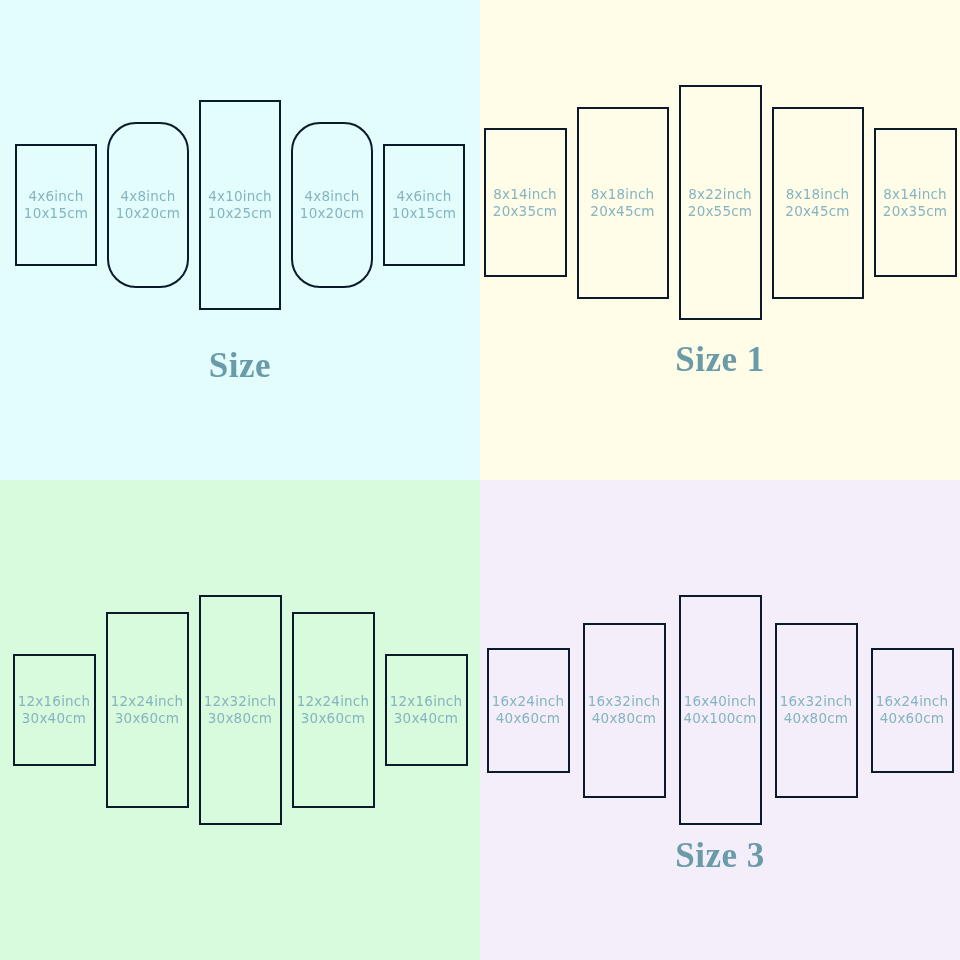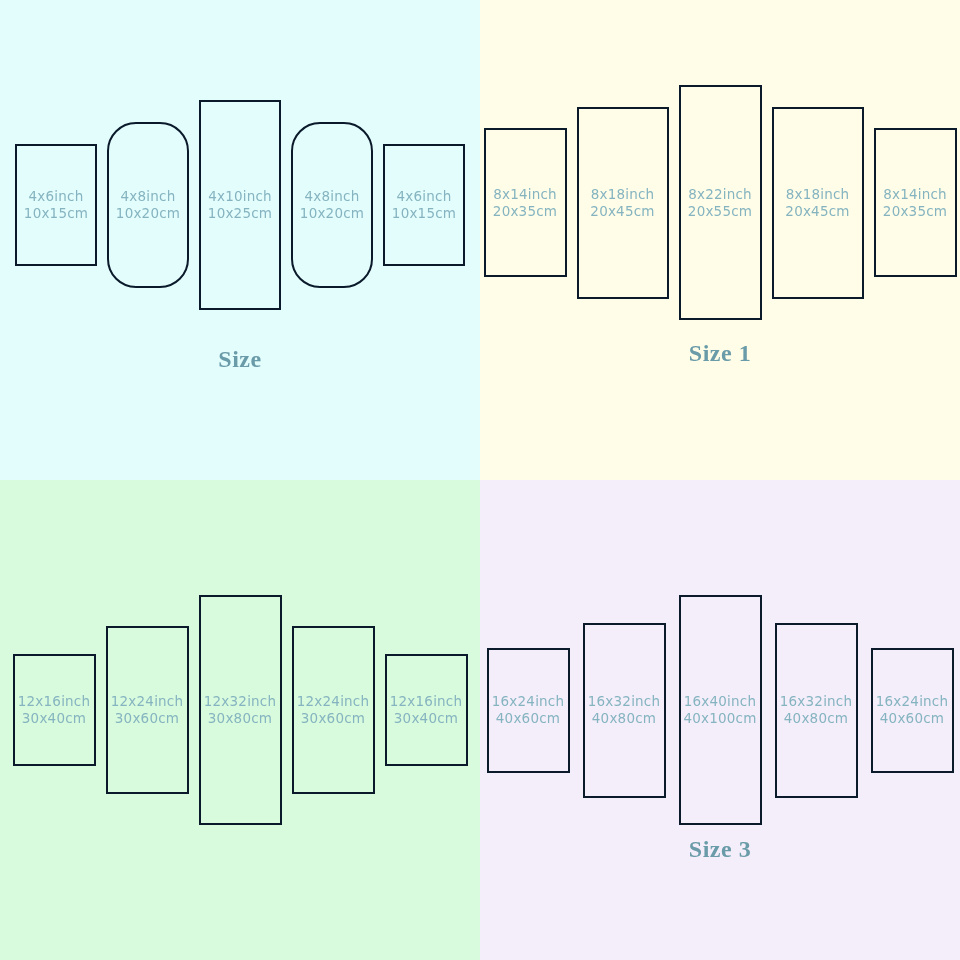--- a/index.html
+++ b/index.html
@@ -51,21 +51,21 @@
     font-family:"DejaVu Sans", sans-serif;
   }
   .panel-label .line { display:block; }
   .quad-title {
     position:absolute;
     left:0; right:0;
     text-align:center;
     color:#6a9ba8;
     font-family:"Liberation Serif", serif;
     font-weight:bold;
-    font-size:24px;
+    font-size:35px;
     letter-spacing:0.5px;
   }
 
   
   .q0 { background:#e3fdfd; }
   .q0 .panels { top:100px; height:210px; gap:10px; }
   .q0 .quad-title { top:346px; }
   .q0 .p0, .q0 .p4 { width:82px; height:122px; }
   .q0 .p1, .q0 .p3 { width:82px; height:166px;border-radius:29px; }
   .q0 .p2 { width:82px; height:210px; }
@@ -76,21 +76,21 @@
   .q1 .quad-title { top:340px; }
   .q1 .p0, .q1 .p4 { width:83px; height:149px; }
   .q1 .p1, .q1 .p3 { width:92px; height:192px; }
   .q1 .p2 { width:83px; height:235px; }
 
   
   .q2 { background:#d9fbdd; }
   .q2 .panels { top:115px; height:230px; gap:10px; }
   .q2 .quad-title { top:356px; }
   .q2 .p0, .q2 .p4 { width:83px; height:112px; }
-  .q2 .p1, .q2 .p3 { width:83px; height:168px; }
+  .q2 .p1, .q2 .p3 { width:83px; height:196px; }
   .q2 .p2 { width:83px; height:230px; }
 
   
   .q3 { background:#f4eefa; }
   .q3 .panels { top:115px; height:230px; gap:13px; }
   .q3 .quad-title { top:356px; }
   .q3 .p0, .q3 .p4 { width:83px; height:125px; }
   .q3 .p1, .q3 .p3 { width:83px; height:175px; }
   .q3 .p2 { width:83px; height:230px; }
 </style>

